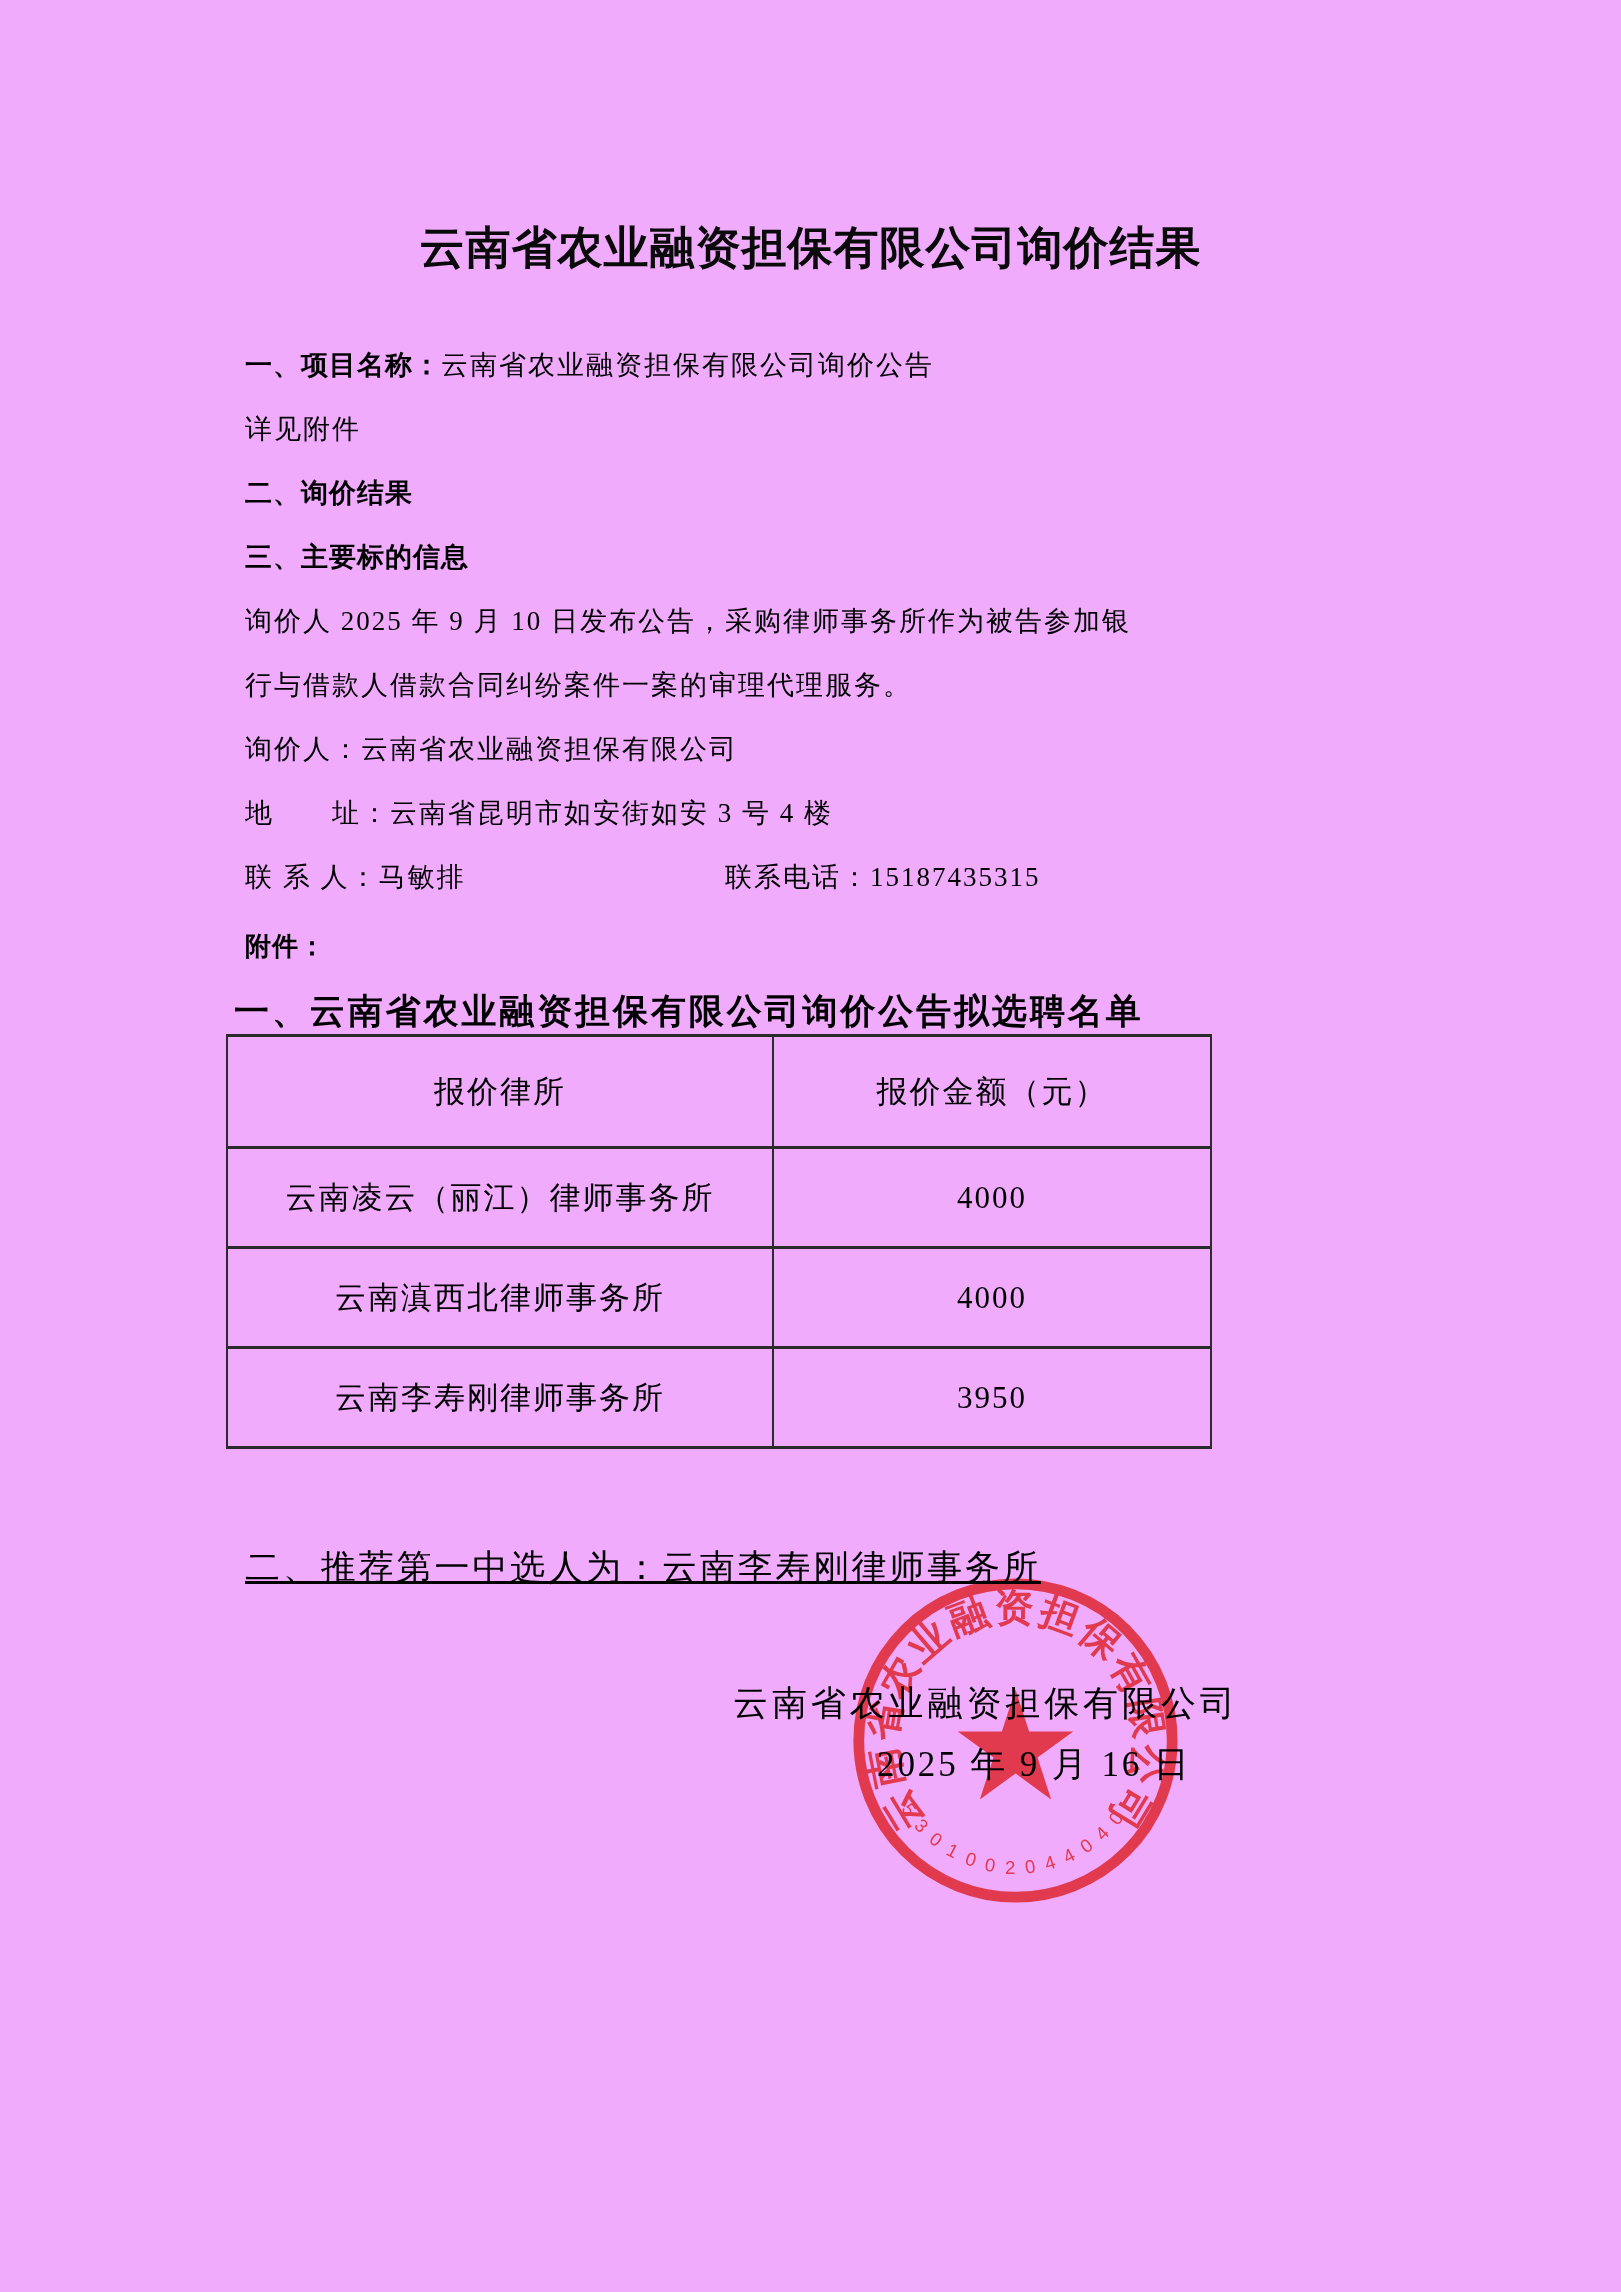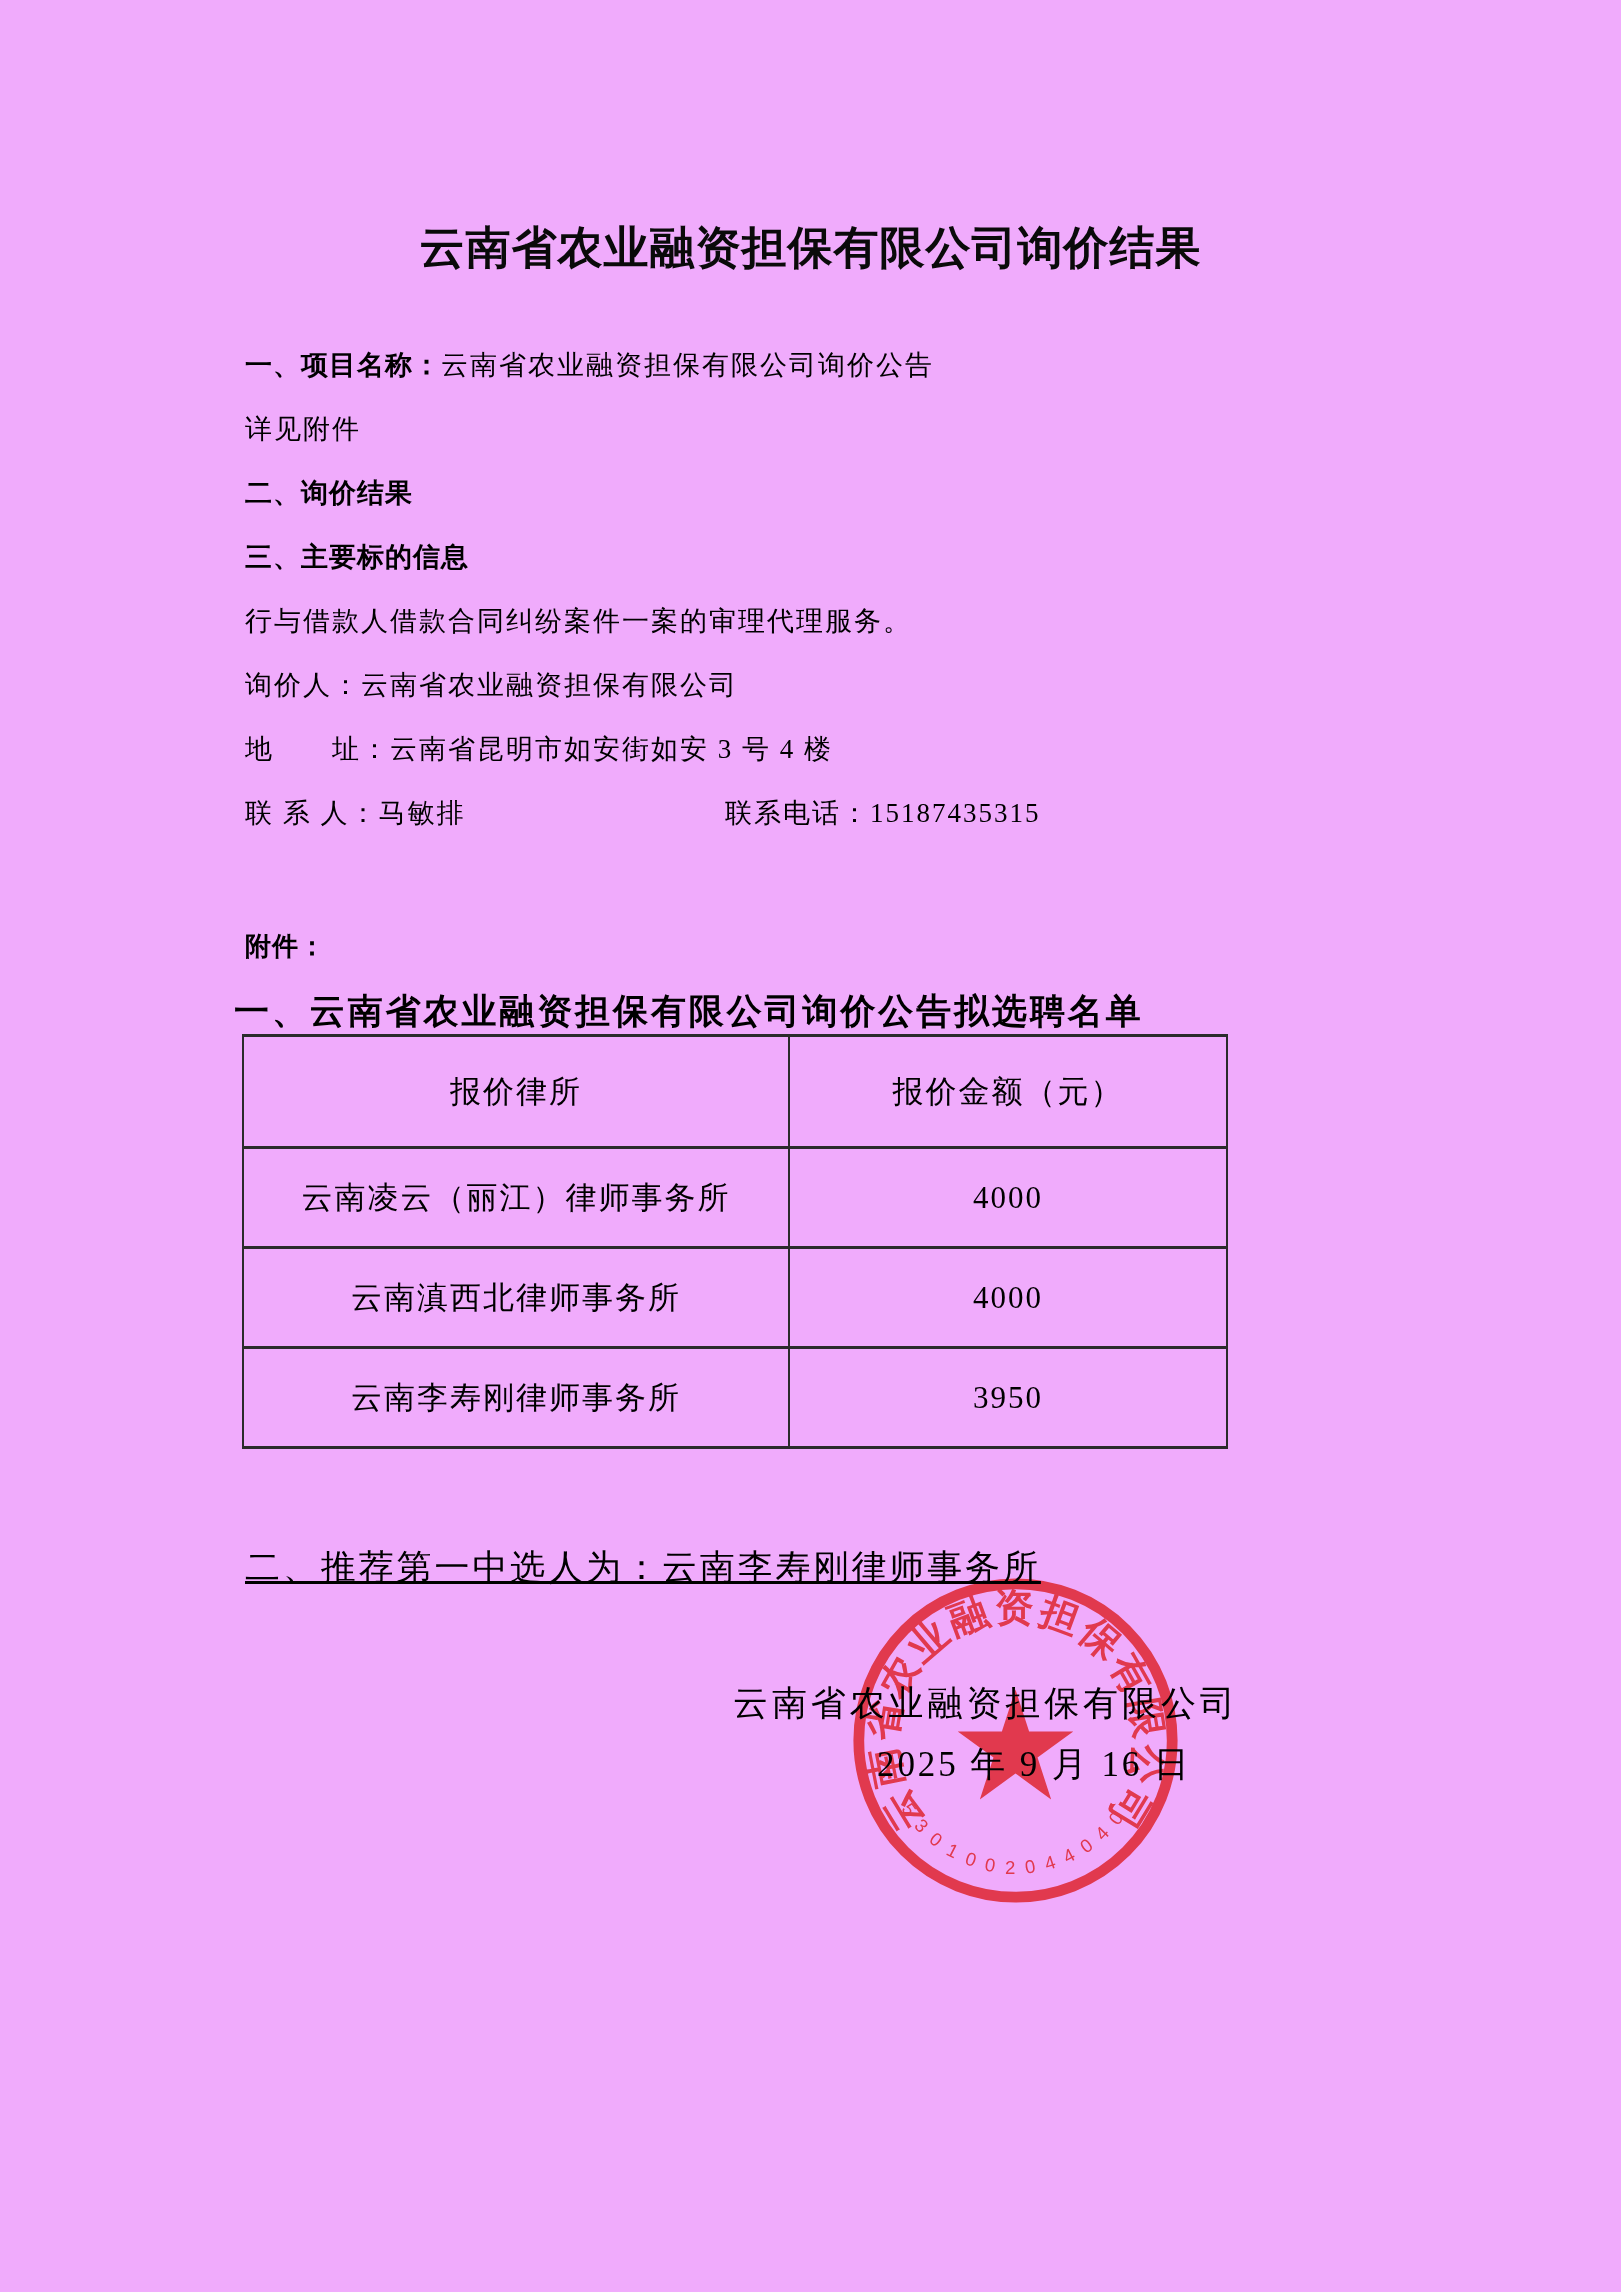--- a/index.html
+++ b/index.html
@@ -23,21 +23,21 @@
     position:absolute;left:245px;top:929px;
     font-family:"Liberation Sans",sans-serif;font-weight:700;
     font-size:26px;letter-spacing:1px;
   }
   .attach-list-title{
     position:absolute;left:234px;top:988px;
     font-size:35px;letter-spacing:2.9px;white-space:nowrap;font-weight:bold;
   }
 
   table.quote-table{
-    position:absolute;left:242px;top:1034px;width:980px;
+    position:absolute;left:226px;top:1034px;width:980px;
     border-collapse:collapse;table-layout:fixed;
   }
   table.quote-table td,table.quote-table th{
     border-left:2px solid #2b2b2b;border-right:2px solid #2b2b2b;
     border-top:3.9px solid #2b2b2b;border-bottom:3.9px solid #2b2b2b;
     text-align:center;vertical-align:middle;
     font-size:31px;font-weight:400;letter-spacing:2px;
     padding:0;
   }
   .col-firm{width:544px;}
@@ -80,20 +80,21 @@
 
   <div class="doc-title">云南省农业融资担保有限公司询价结果</div>
 
   <div class="body-block">
     <div class="line">
       <span class="h-sans">一、项目名称：</span><span class="serif">云南省农业融资担保有限公司询价公告</span>
     </div>
     <div class="line serif">详见附件</div>
     <div class="line h-sans">二、询价结果</div>
     <div class="line h-sans">三、主要标的信息</div>
+    <div class="line serif">询价人 2025 年 9 月 10 日发布公告，采购律师事务所作为被告参加银</div>
     <div class="line serif">行与借款人借款合同纠纷案件一案的审理代理服务。</div>
     <div class="line serif">询价人：云南省农业融资担保有限公司</div>
     <div class="line serif">地　　址：云南省昆明市如安街如安 3 号 4 楼</div>
     <div class="line serif contact-line">
       <span>联 系 人：马敏排</span>
       <span class="phone">联系电话：15187435315</span>
     </div>
   </div>
 
   <div class="attach-heading">附件：</div>

